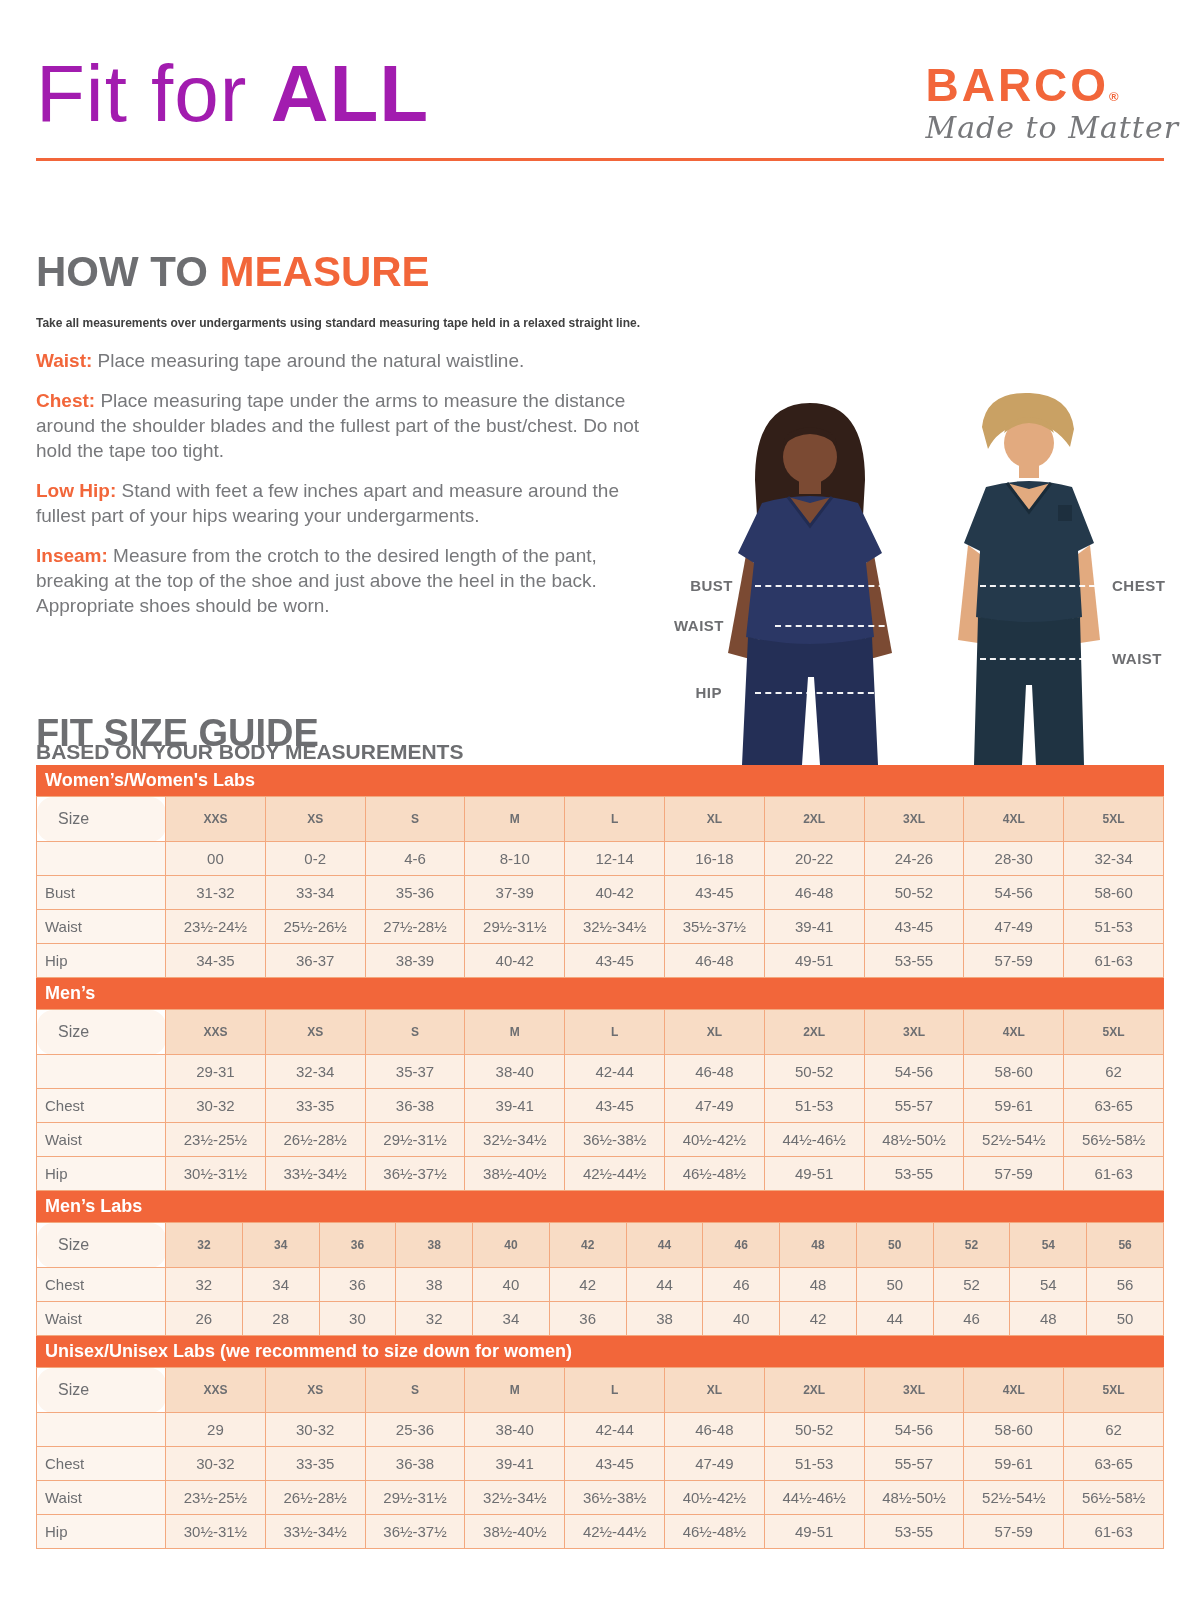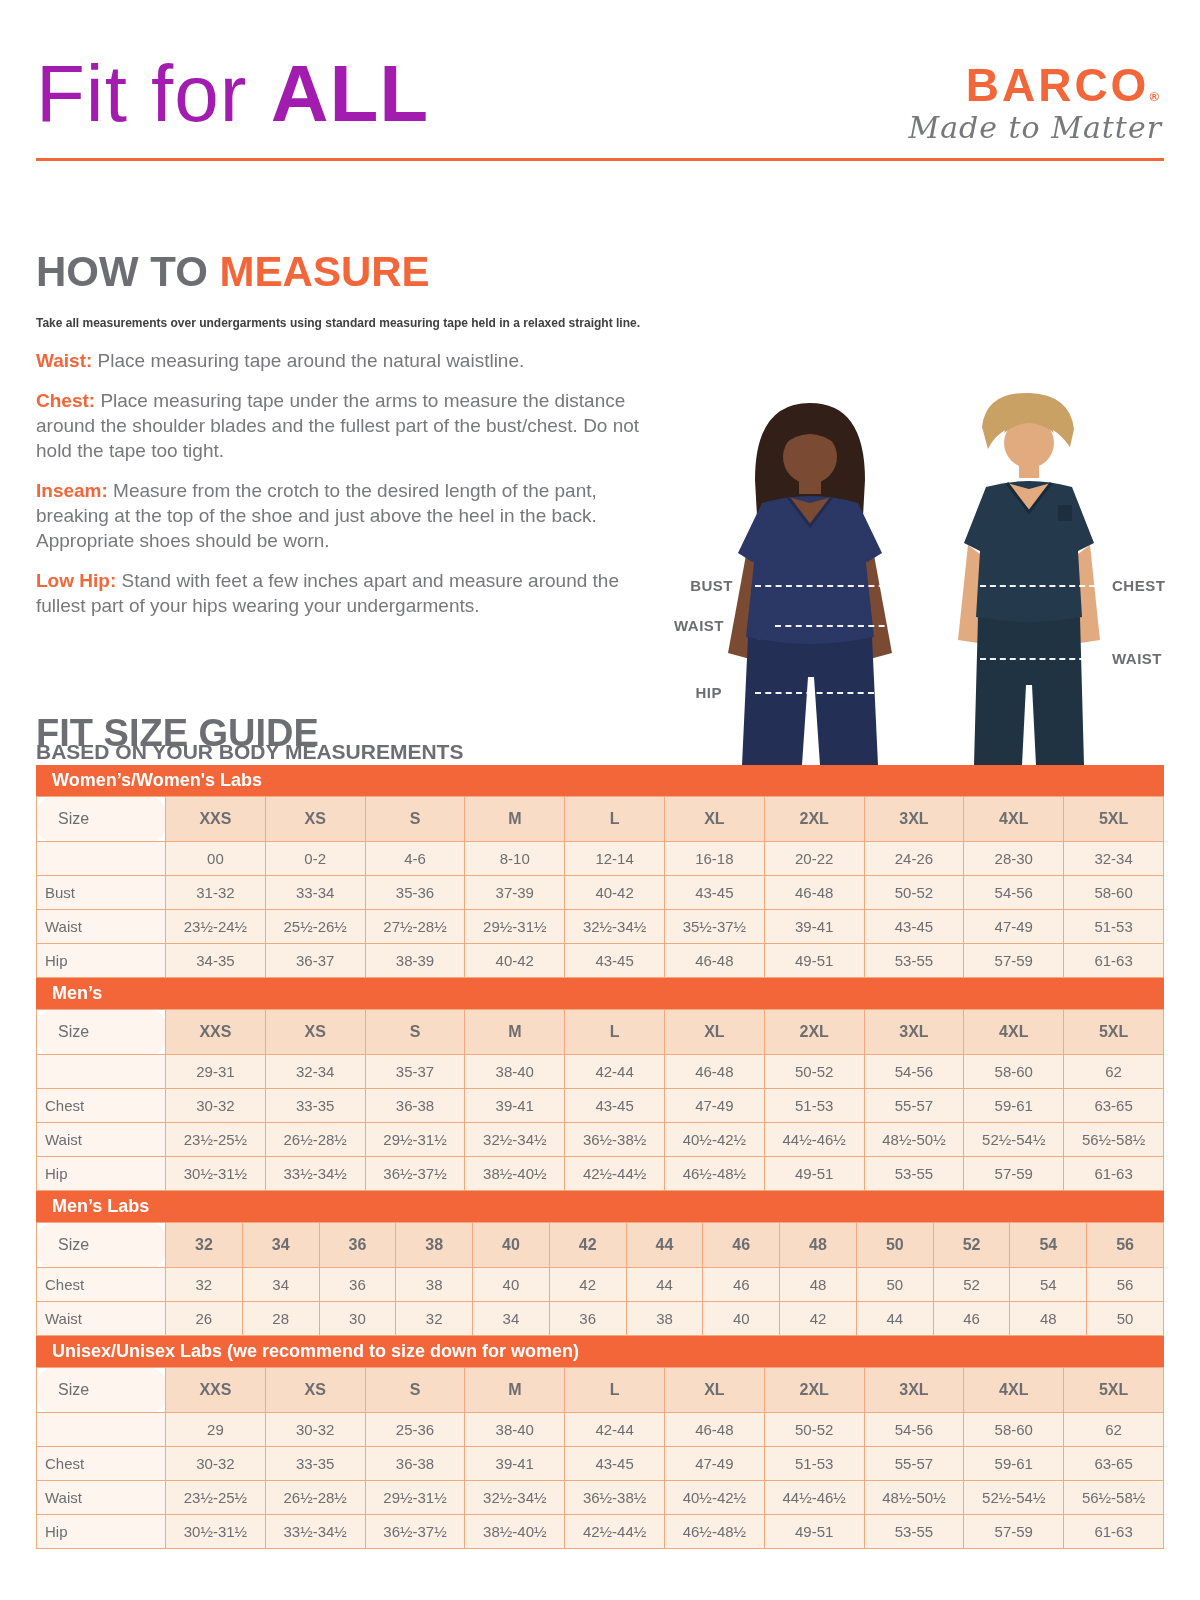--- a/index.html
+++ b/index.html
@@ -6,21 +6,21 @@
   body{
     width:1200px;height:1600px;position:relative;background:#ffffff;
     font-family:"Liberation Sans",sans-serif;color:#6d6e71;overflow:hidden;
   }
   .page{position:absolute;inset:0;}
 
   
   .main-title{position:absolute;left:36px;top:48px;font-size:80px;letter-spacing:1px;color:#a21caf;white-space:nowrap;}
   .main-title .t-reg{font-weight:normal;}
   .main-title .t-bold{font-weight:bold;}
-  .logo-block{position:absolute;right:38px;top:62px;text-align:right;}
+  .logo-block{position:absolute;right:21px;top:62px;text-align:left;}
   .logo-brand{font-size:46px;font-weight:bold;color:#f2663a;letter-spacing:3px;line-height:1;}
   .logo-reg{font-size:13px;vertical-align:baseline;color:#f2663a;}
   .logo-tagline{font-family:"DejaVu Serif",serif;font-style:italic;font-size:30px;color:#77787b;margin-top:2px;letter-spacing:1px;}
   .header-rule{position:absolute;left:36px;top:158px;width:1128px;height:3px;background:#f2663a;}
 
   
   .htm{position:absolute;left:36px;top:248px;width:620px;}
   .htm-heading{font-size:42px;font-weight:bold;letter-spacing:0;margin:0 0 20px 0;}
   .htm-heading .h-gray{color:#6d6e71;}
   .htm-heading .h-orange{color:#f2663a;}
@@ -42,27 +42,27 @@
   .lab-waist-l{right:466px;top:232px;}
   .lab-hip{right:468px;top:299px;}
   .lab-chest{left:462px;top:192px;}
   .lab-waist-r{left:462px;top:265px;}
 
   
   .fsg-heading{position:absolute;left:36px;top:712px;font-size:38px;font-weight:bold;color:#6d6e71;margin:0;}
   .fsg-sub{position:absolute;left:36px;top:740px;font-size:21px;font-weight:bold;color:#6d6e71;margin:0;}
 
   .size-tables{position:absolute;left:36px;top:765px;width:1128px;}
-  .table-banner{background:#f2663a;color:#ffffff;font-size:18px;font-weight:bold;height:31px;line-height:31px;padding-left:16px;box-sizing:border-box;}
+  .table-banner{background:#f2663a;color:#ffffff;font-size:18px;font-weight:bold;height:31px;line-height:31px;padding-left:9px;box-sizing:border-box;}
   table.size-table{border-collapse:collapse;table-layout:fixed;width:100%;}
   table.size-table th,table.size-table td{
     border:1px solid #f3a87e;text-align:center;color:#6d6e71;
     font-size:15px;overflow:hidden;white-space:nowrap;
   }
-  table.size-table th{height:42px;background:#f8dcc5;font-weight:bold;font-size:16px;}
+  table.size-table th{height:42px;background:#f8dcc5;font-weight:bold;font-size:12px;}
   table.size-table th.label-col{background:#fdf5ee;text-align:left;padding-left:21px;font-weight:normal;font-size:16px;width:106px;border-radius:16px;}
   table.size-table td{height:31px;background:#fcefe4;}
   table.size-table td.label-col{background:#fdf5ee;text-align:left;padding-left:8px;}
 </style>
 </head>
 <body>
 
 <div class="page">
 
   <div class="main-title"><span class="t-reg">Fit for </span><span class="t-bold">ALL</span></div>
@@ -72,22 +72,22 @@
     <div class="logo-tagline">Made to Matter</div>
   </div>
 
   <div class="header-rule"></div>
 
   <div class="htm">
     <h2 class="htm-heading"><span class="h-gray">HOW TO </span><span class="h-orange">MEASURE</span></h2>
     <p class="htm-intro">Take all measurements over undergarments using standard measuring tape held in a relaxed straight line.</p>
     <p class="htm-item"><span class="term">Waist:</span><span> Place measuring tape around the natural waistline.</span></p>
     <p class="htm-item"><span class="term">Chest:</span><span> Place measuring tape under the arms to measure the distance around the shoulder blades and the fullest part of the bust/chest. Do not hold the tape too tight.</span></p>
+    <p class="htm-item"><span class="term">Low Hip:</span><span> Stand with feet a few inches apart and measure around the fullest part of your hips wearing your undergarments.</span></p>
     <p class="htm-item"><span class="term">Inseam:</span><span> Measure from the crotch to the desired length of the pant, breaking at the top of the shoe and just above the heel in the back. Appropriate shoes should be worn.</span></p>
-    <p class="htm-item"><span class="term">Low Hip:</span><span> Stand with feet a few inches apart and measure around the fullest part of your hips wearing your undergarments.</span></p>
   </div>
 
   <div class="models">
     <svg width="540" height="380" viewBox="0 0 540 380">
 
       <g>
         <path d="M105 95 Q105 18 160 18 Q215 18 215 95 L210 185 Q185 165 160 170 Q130 168 110 185 Z" fill="#321f18"></path>
         <circle cx="160" cy="72" r="27" fill="#7b4a33"></circle>
         <path d="M133 60 Q160 38 187 60 Q187 45 160 42 Q133 45 133 60 Z" fill="#321f18"></path>
         <rect x="149" y="93" width="22" height="16" fill="#7b4a33"></rect>

